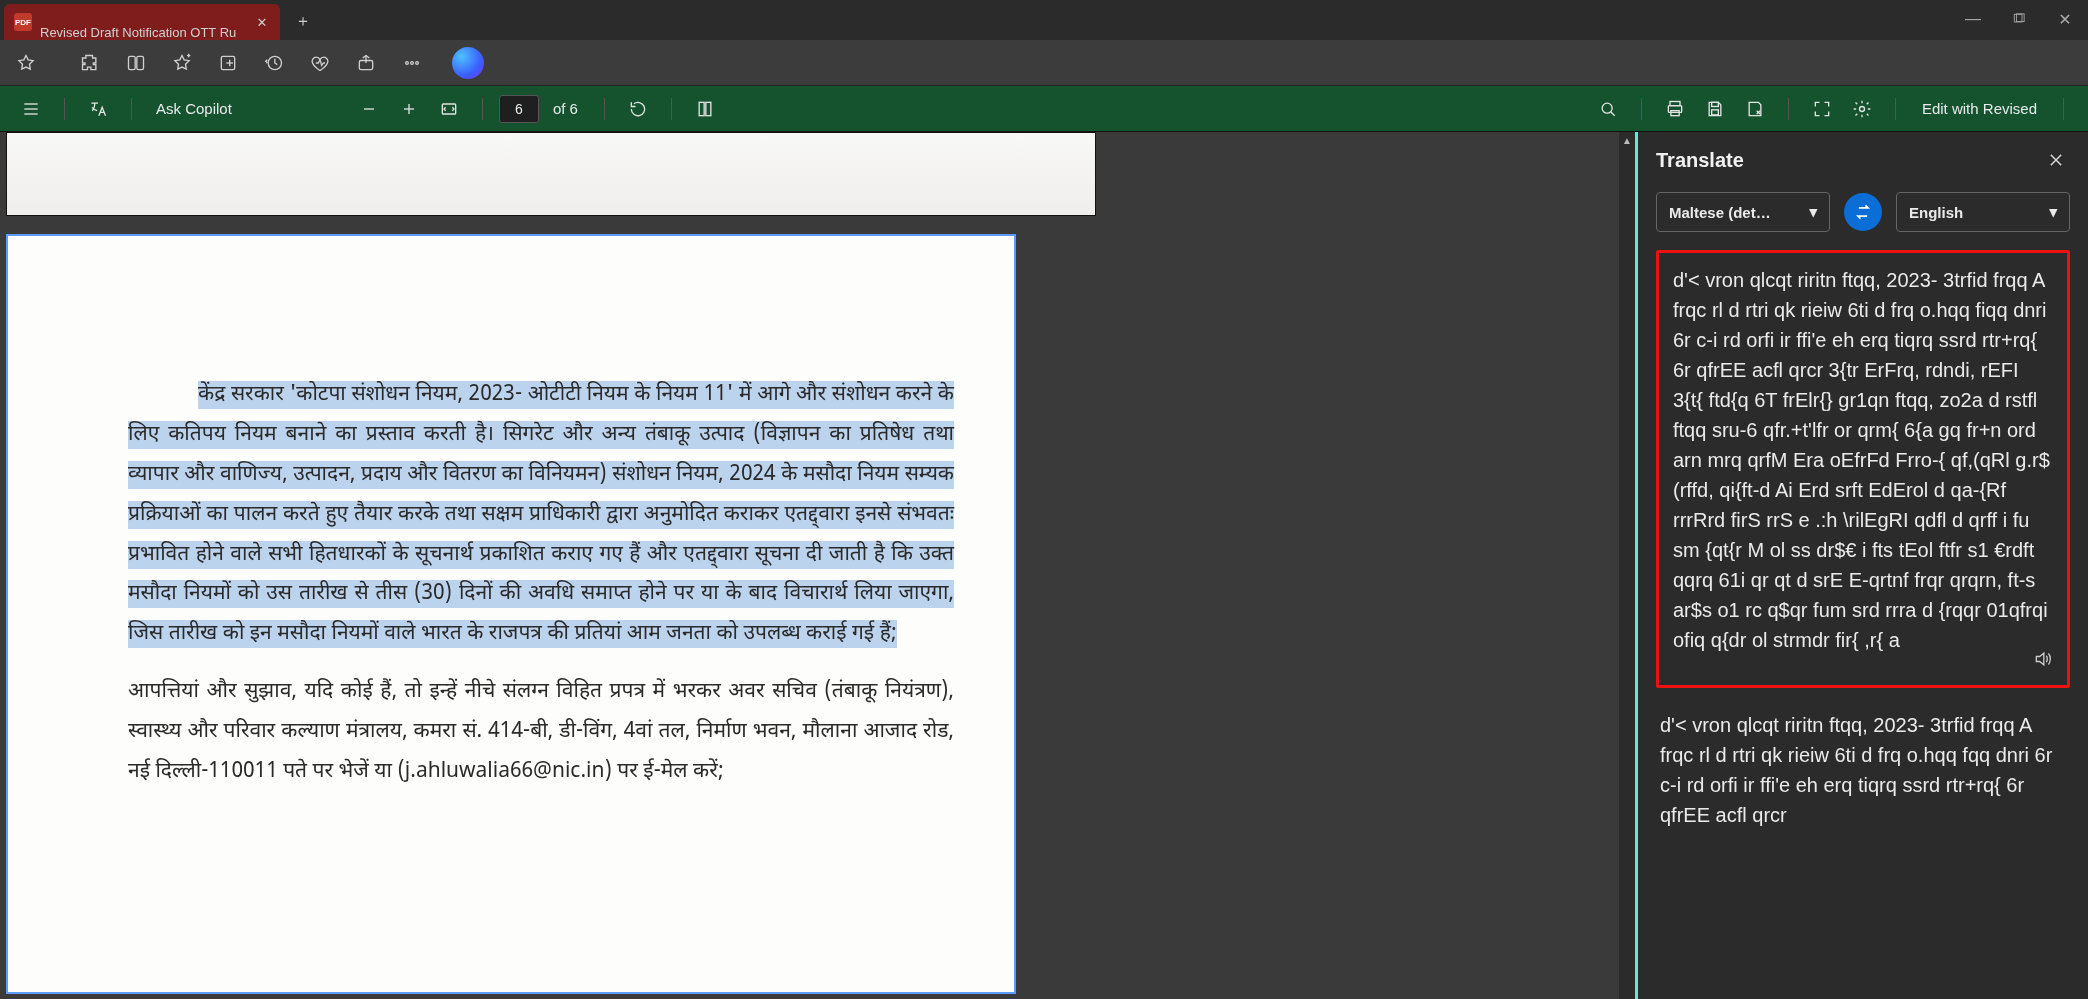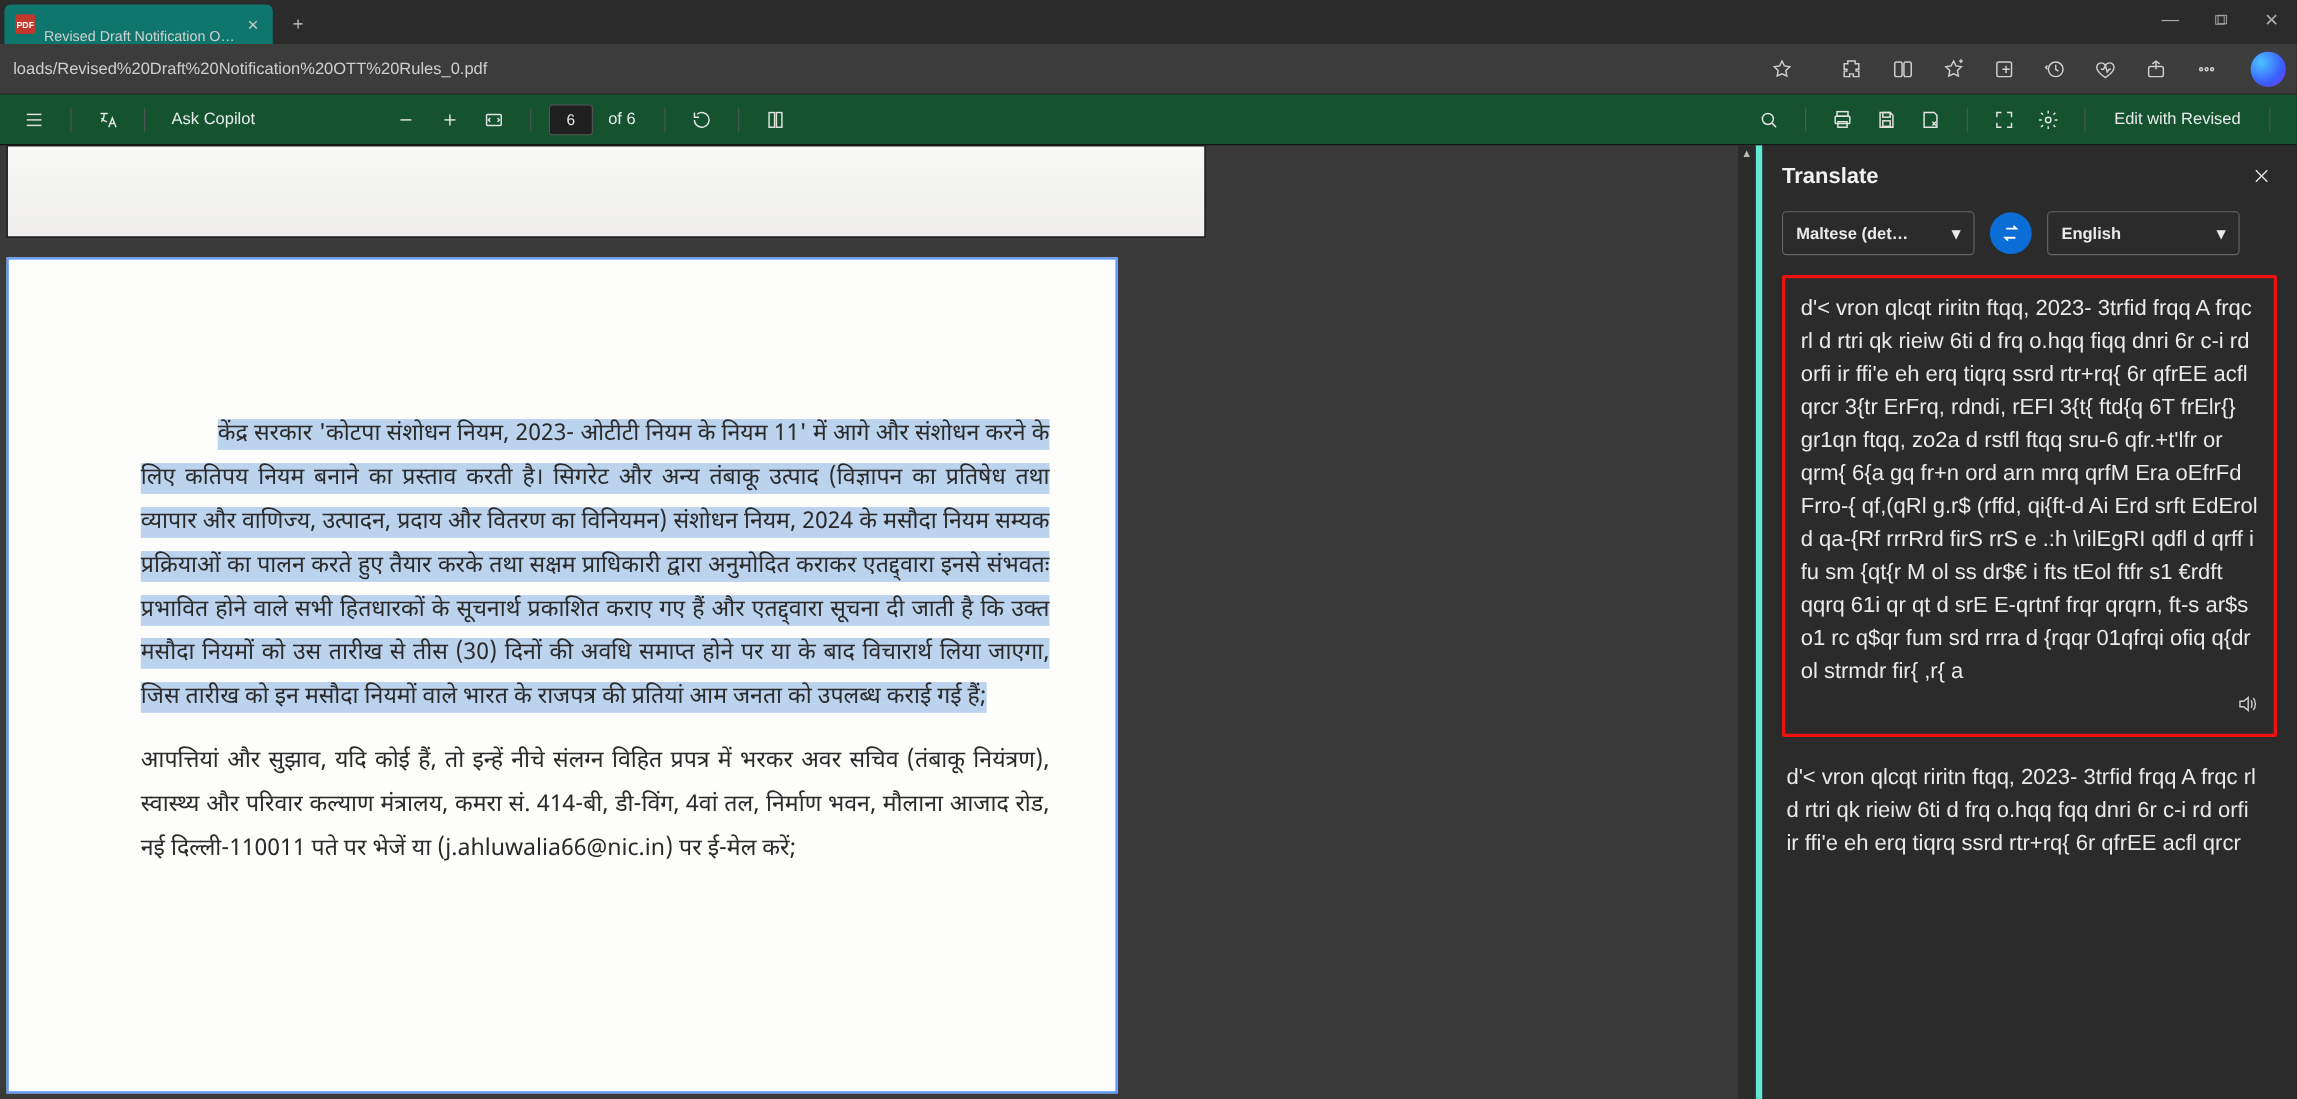--- a/index.html
+++ b/index.html
@@ -19,24 +19,24 @@
     background: #2b2b2b;
     display: flex;
     align-items: flex-end;
     padding-left: 4px;
     position: relative;
   }
   .tab {
     display: flex;
     align-items: center;
     height: 36px;
-    background: #0f766e;
+    background: #7f1d1d;
     border-radius: 6px 6px 0 0;
     padding: 0 10px 0 10px;
-    width: 244px;
+    width: 276px;
     gap: 8px;
     color: #d0d0d0;
     font-size: 13px;
   }
   .tab .pdf-badge {
     width: 18px; height: 18px;
     background: #c0392b;
     border-radius: 3px;
     font-size: 8px;
     color: #fff;
@@ -155,23 +155,23 @@
     line-height:1.9;
     position:relative;
   }
   .page-current .hl {
     background: #bcd3ee;
   }
   .page-current p { margin-bottom: 18px; text-align:justify; }
   .first-indent { padding-left:70px; display:inline-block;}
   
   .translate-panel {
-    width: 492px;
+    width: 453px;
     background:#2b2b2b;
-    border-left:6px solid #5eead4;
+    border-left:3px solid #5eead4;
     display:flex;
     flex-direction:column;
     padding: 14px 18px 0 18px;
     gap:18px;
     overflow:hidden;
   }
   .tp-header { display:flex; align-items:center; justify-content:space-between; }
   .tp-header h2 { font-size:20px; font-weight:600; color:#f1f1f1;}
   .tp-header .close-btn { width:28px; height:28px; display:flex; align-items:center; justify-content:center; cursor:pointer; color:#ddd;}
   .lang-row { display:flex; align-items:center; gap:14px;font-weight:bold; }
@@ -231,21 +231,20 @@
       <svg viewBox="0 0 14 14" width="12" height="12">
           <rect x="1.5" y="1.5" width="9" height="9" stroke="#aaa" fill="none"></rect>
           <rect x="4" y="-1" width="9" height="9" stroke="#aaa" fill="none" transform="translate(0,2)"></rect>
         </svg>
     </div>
     <div>✕</div>
   </div>
 </div>
 
 <div class="addrbar">
-  <div class="url">loads/Revised%20Draft%20Notification%20OTT%20Rules_0.pdf</div>
   <div class="tb-icon">
     <svg viewBox="0 0 24 24">
         <path d="M12 3l2.6 5.3 5.9.9-4.3 4.2 1 5.9L12 16.9 6.8 19.3l1-5.9L3.5 9.2l5.9-.9z"></path>
       </svg>
   </div>
   <div style="width:12px"></div>
   <div class="tb-icon">
     <svg viewBox="0 0 24 24">
         <path d="M9 3h6v3h4v6h-3v2h3v6h-6v-3H9v3H3v-6h3v-2H3V6h4V3z"></path>
       </svg>

